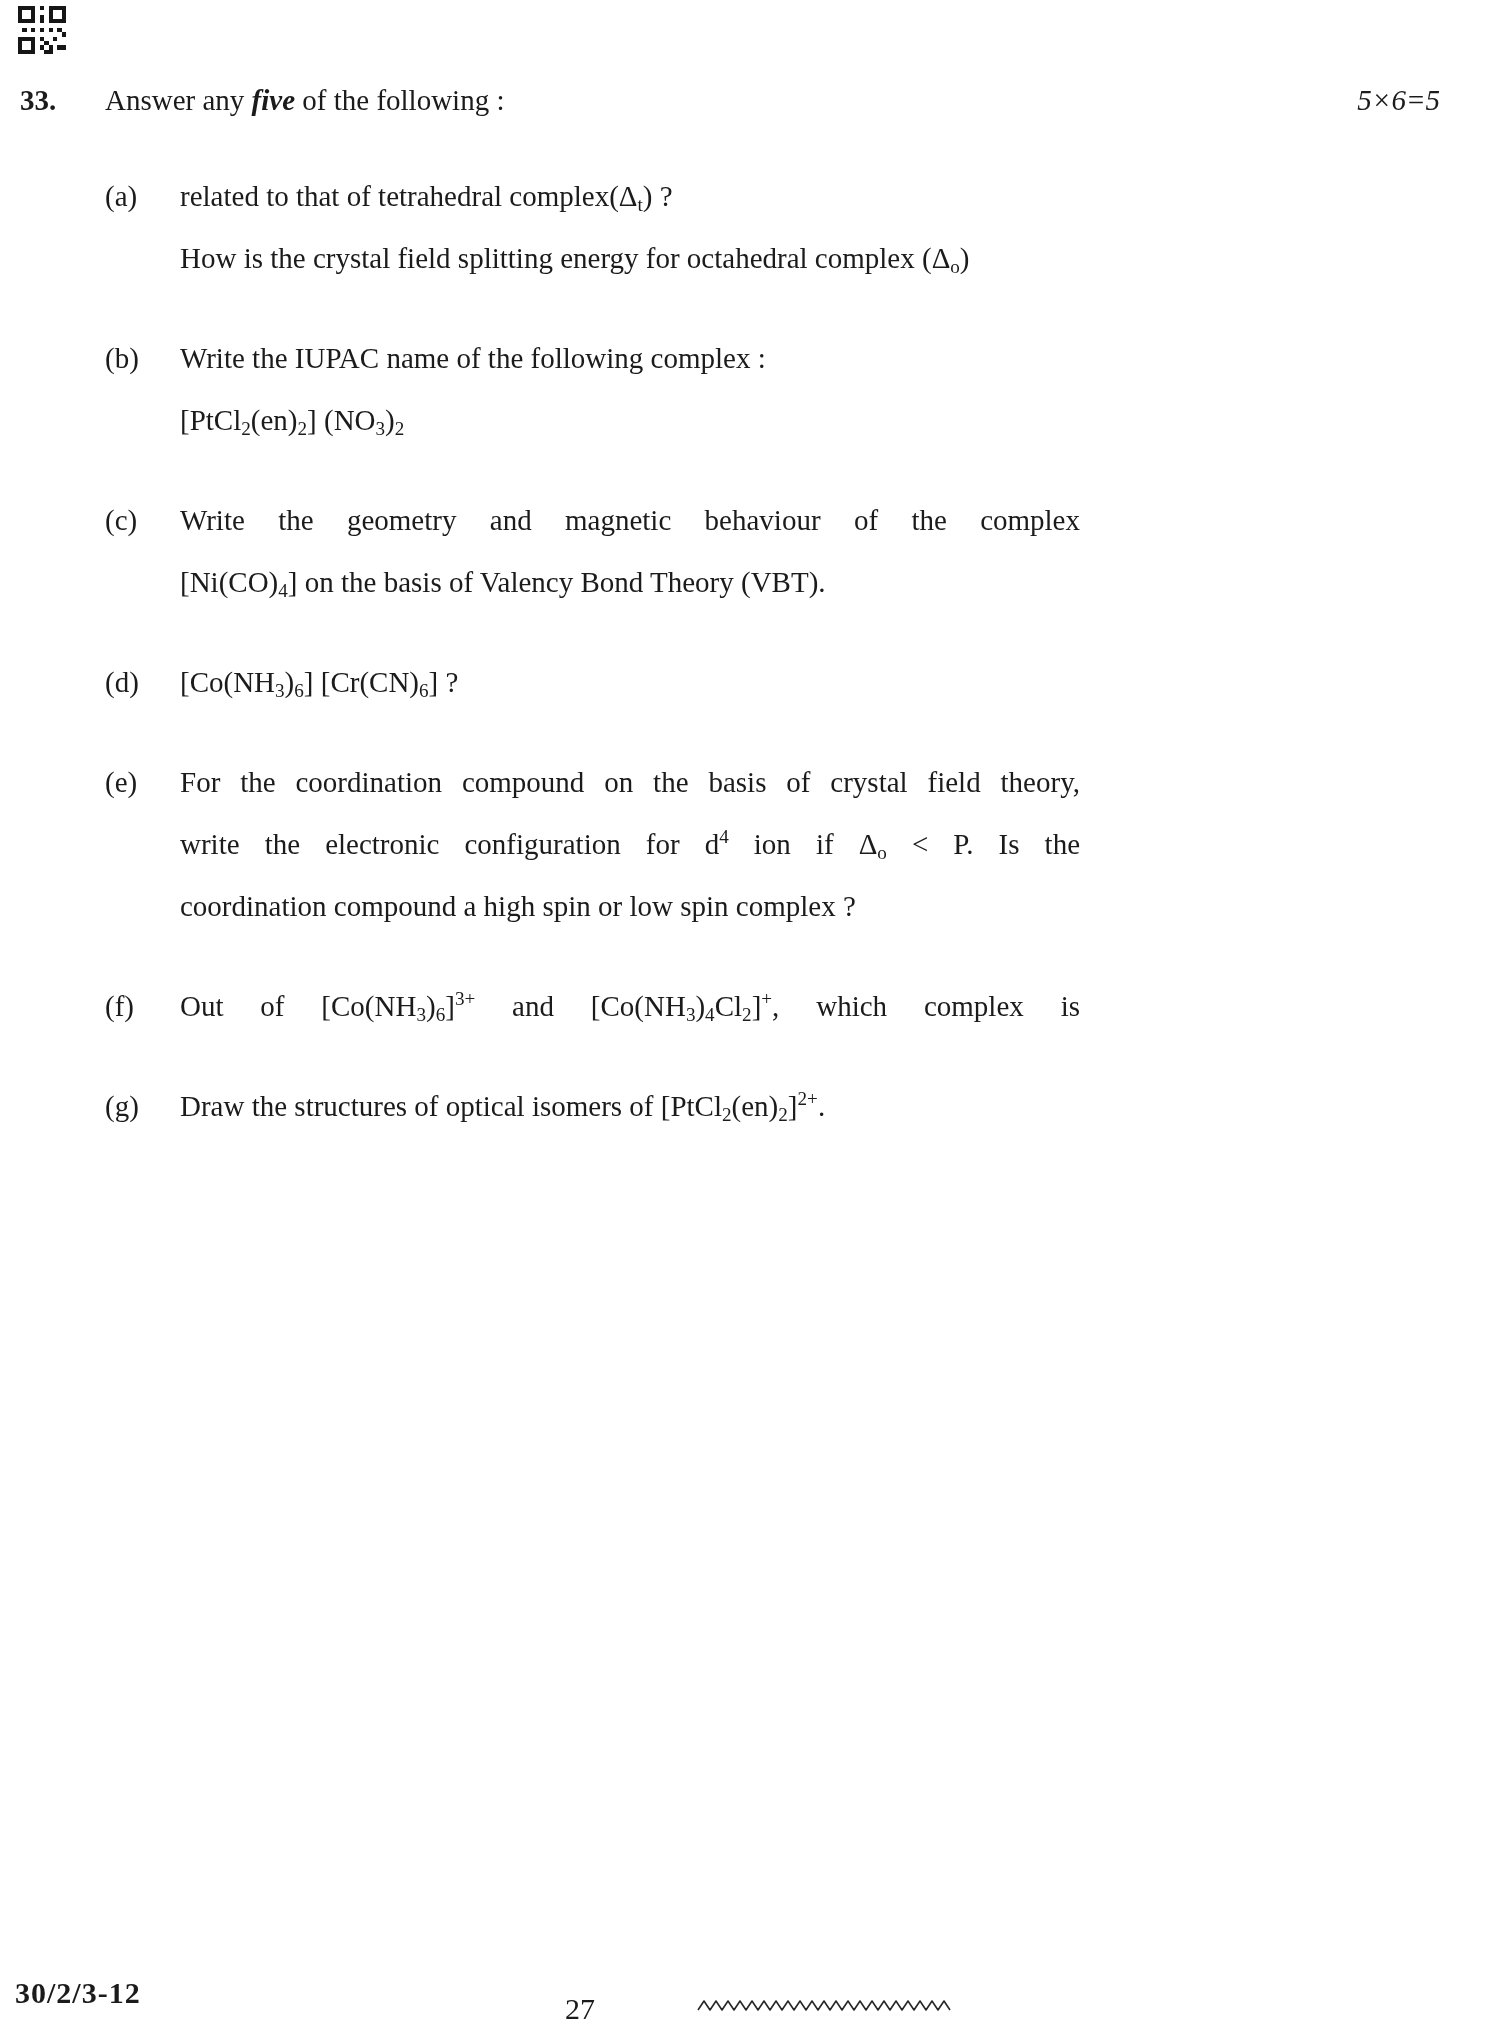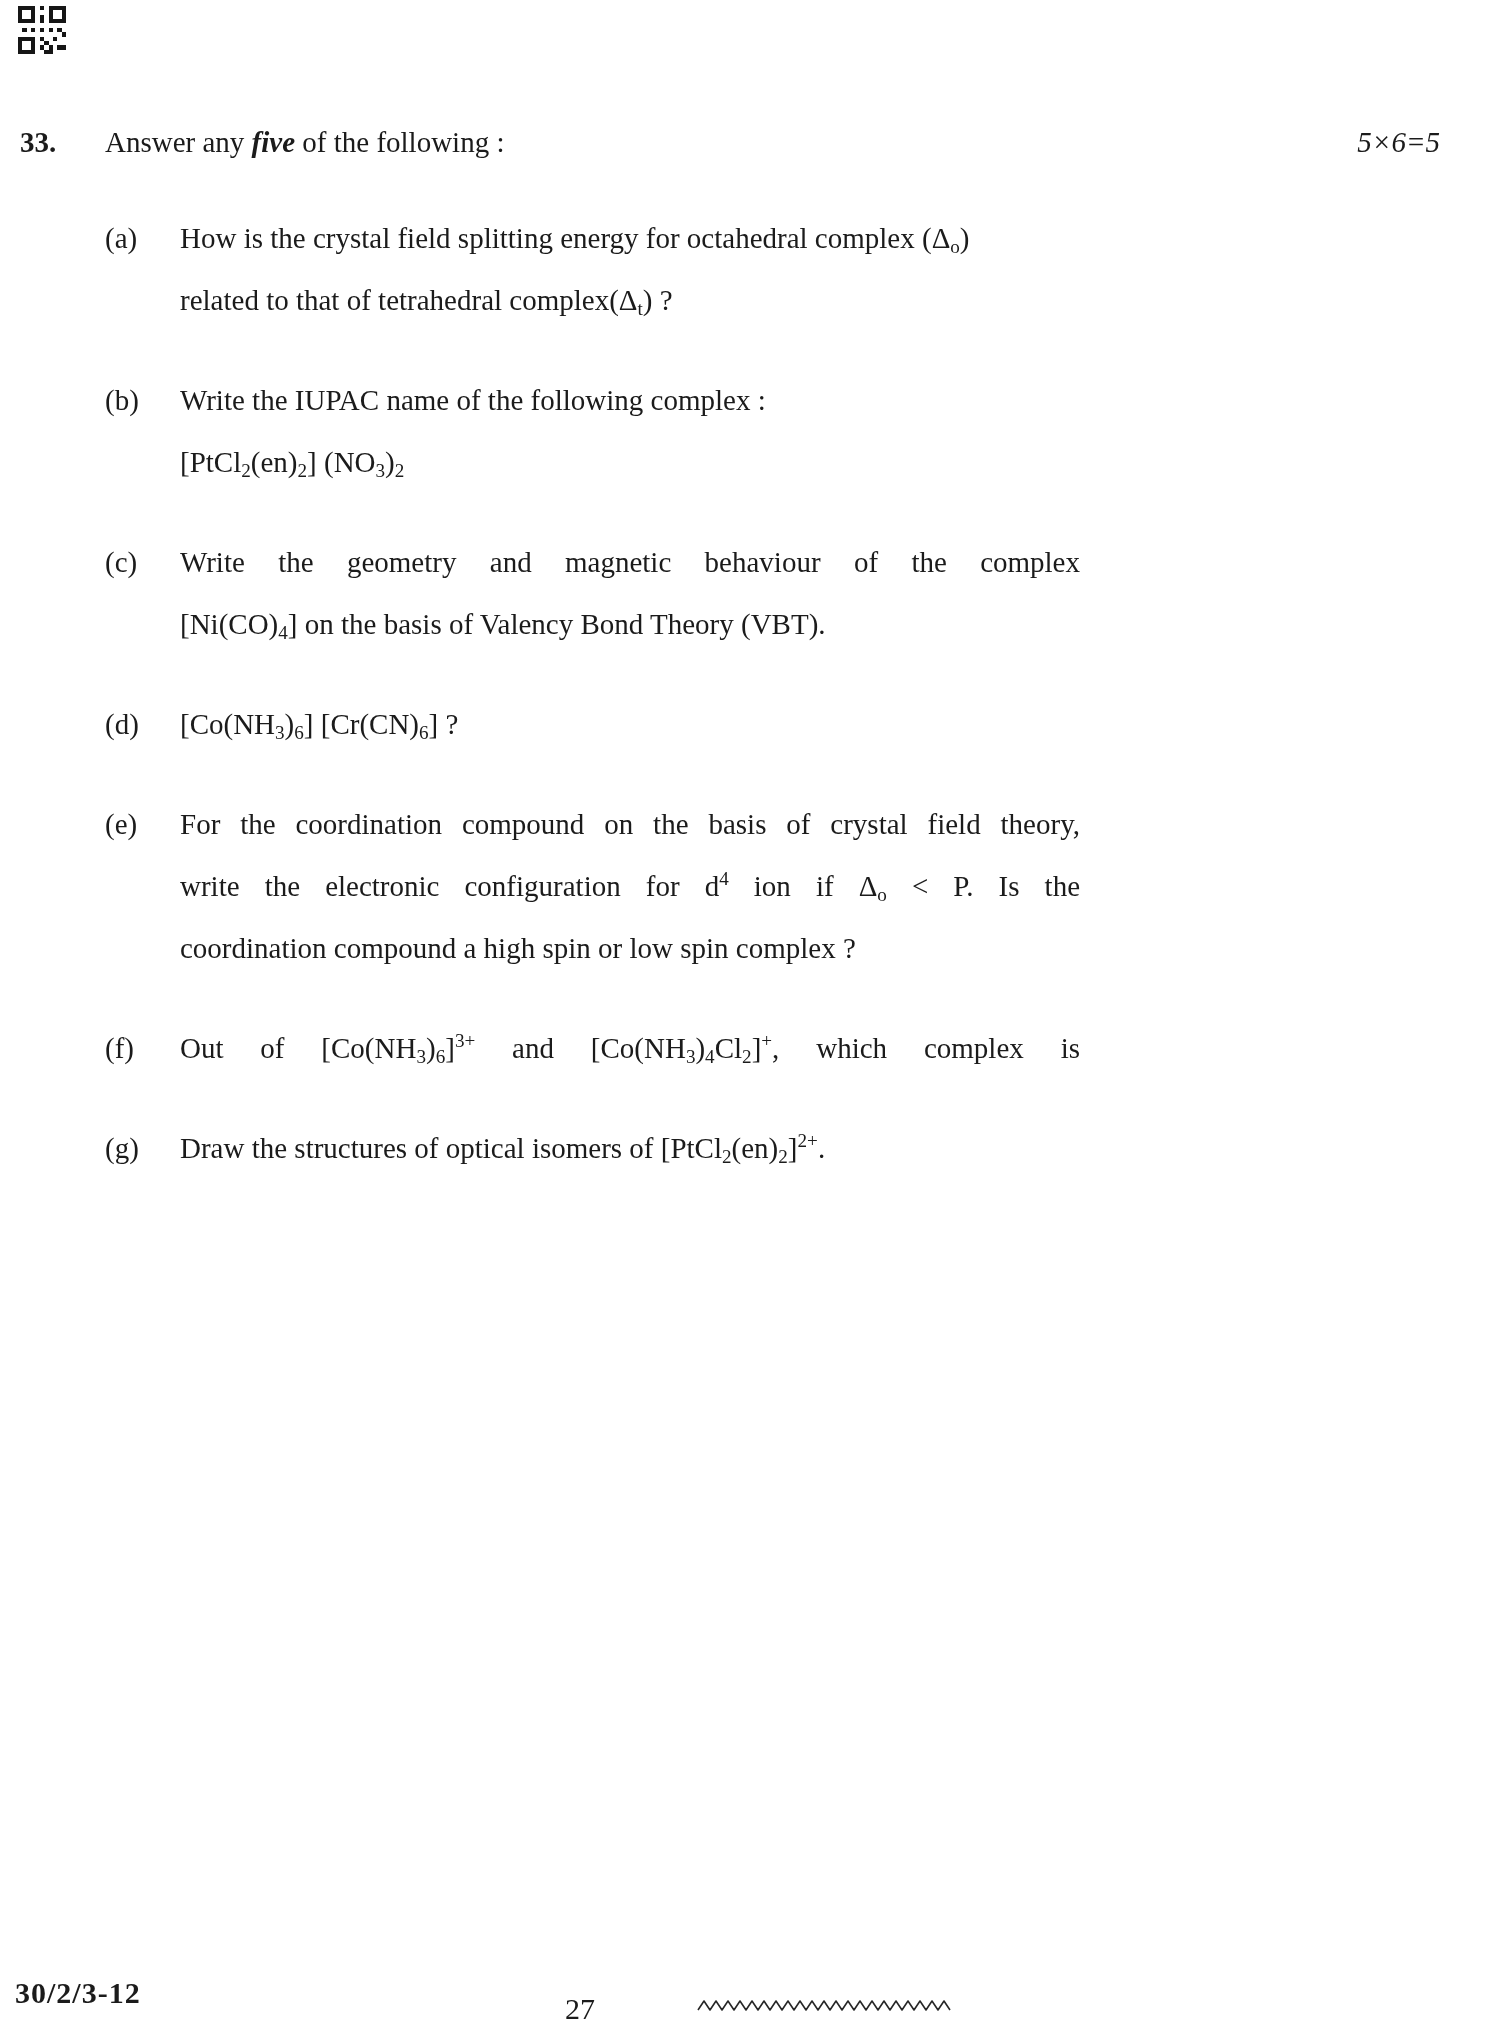--- a/index.html
+++ b/index.html
@@ -23,21 +23,20 @@
   .qr {
     position: absolute;
     left: 18px;
     top: 6px;
     width: 48px;
     height: 48px;
   }
 
   .question {
     padding: 80px 65px 0 20px; 
-    margin-top: 42px;
   }
 
   .q-head {
     display: flex;
     align-items: baseline;
     line-height: 40px;
   }
 
   .q-num {
     width: 85px;
@@ -165,22 +164,22 @@
   <div class="question">
     <div class="q-head">
       <span class="q-num">33.</span>
       <span class="q-title"><span>Answer any </span><span class="bi">five</span><span> of the following :</span></span>
       <span class="q-marks">5×6=5</span>
     </div>
     <div class="parts">
   <div class="part">
     <span class="part-label">(a)</span>
     <div class="part-body">
+            <div class="line"><span>related to that of tetrahedral complex(Δ</span><sub>t</sub><span>) ?</span></div>
             <div class="line"><span>How is the crystal field splitting energy for octahedral complex (Δ</span><sub>o</sub><span>)</span></div>
-            <div class="line"><span>related to that of tetrahedral complex(Δ</span><sub>t</sub><span>) ?</span></div>
           </div>
   </div>
 
   <div class="part">
     <span class="part-label">(b)</span>
     <div class="part-body">
             <div class="line"><span>Write the IUPAC name of the following complex :</span></div>
             <div class="line"><span>[PtCl</span><sub>2</sub><span>(en)</span><sub>2</sub><span>] (NO</span><sub>3</sub><span>)</span><sub>2</sub></div>
           </div>
   </div>

